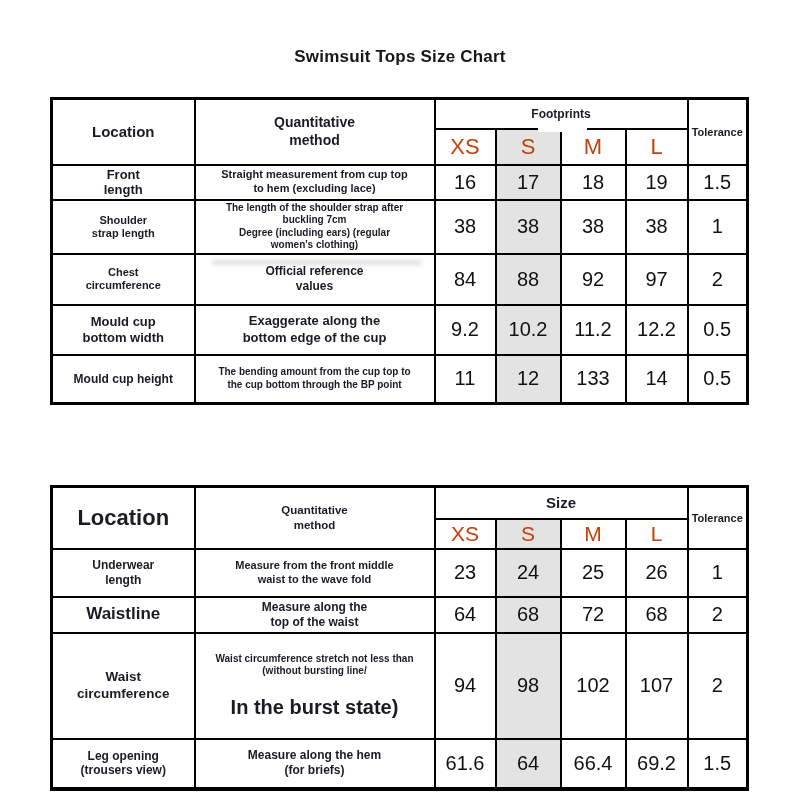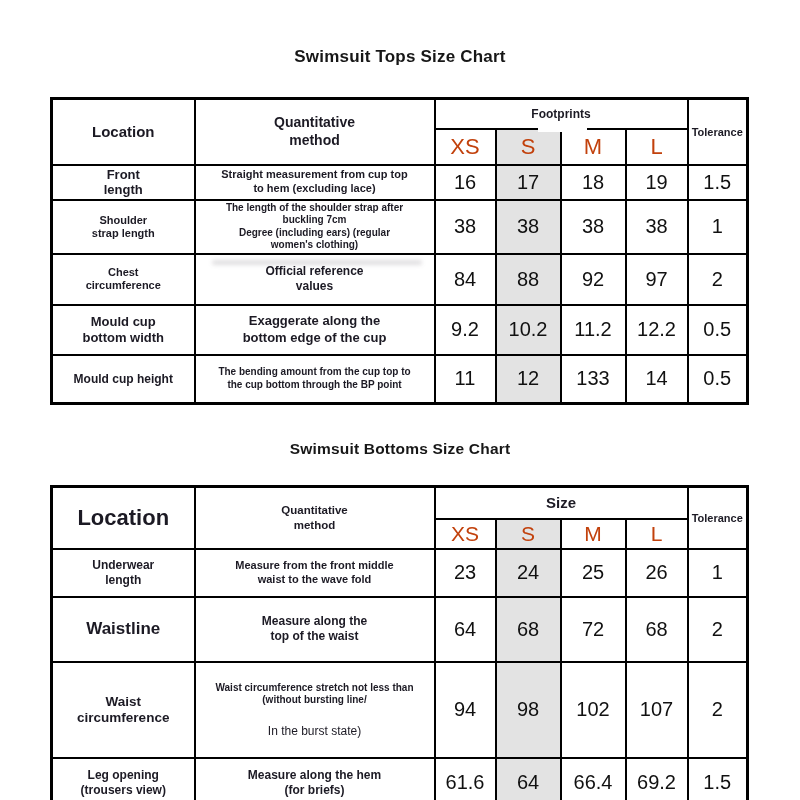--- a/index.html
+++ b/index.html
@@ -51,21 +51,21 @@
 
   
   .fs10  { font-size:10px;  }
   .fs11  { font-size:11px;  }
   .fs12  { font-size:12px;  }
   .fs125 { font-size:13px;}
   .fs13  { font-size:13px;  }
   .fs135 { font-size:13.5px;}
   .fs14  { font-size:12px;  }
   .fs17  { font-size:17px;  }
-  .m-large { display:block; font-size:12px; font-weight:normal; line-height:1.15; }
+  .m-large { display:block; font-size:20px; font-weight:bold; line-height:1.15; }
   .m-small { display:block; font-size:10px; font-weight:bold; line-height:1.25; }
 
   
   .underline-gap {
     position:absolute; left:538px; top:125px; width:49px; height:7px; background:#fff;
   }
   .smudge {
     position:absolute; left:212px; top:260px; width:210px; height:5px;
     background:rgba(60,55,70,0.16); filter:blur(2px); border-radius:2px;
   }
@@ -155,21 +155,20 @@
 the cup bottom through the BP point</td>
         <td class="num">11</td>
         <td class="num s-col">12</td>
         <td class="num">133</td>
         <td class="num">14</td>
         <td class="num">0.5</td>
       </tr>
     </tbody>
   </table>
 
-  <h2 class="title title-bottoms">Swimsuit Bottoms Size Chart</h2>
 
   <table class="chart t-bottoms">
     <colgroup>
       <col style="width:143px">
         <col style="width:240px">
         <col style="width:61px">
       <col style="width:65px">
         <col style="width:65px">
         <col style="width:62px">
         <col style="width:60px">
@@ -194,21 +193,21 @@
         <td class="loc fs14">Underwear
 length</td>
         <td class="mth fs11">Measure from the front middle
 waist to the wave fold</td>
         <td class="num">23</td>
         <td class="num s-col">24</td>
         <td class="num">25</td>
         <td class="num">26</td>
         <td class="num">1</td>
       </tr>
-      <tr style="height:65px">
+      <tr style="height:36px">
         <td class="loc fs17">Waistline</td>
         <td class="mth fs12">Measure along the
 top of the waist</td>
         <td class="num">64</td>
         <td class="num s-col">68</td>
         <td class="num">72</td>
         <td class="num">68</td>
         <td class="num">2</td>
       </tr>
       <tr style="height:50px">

